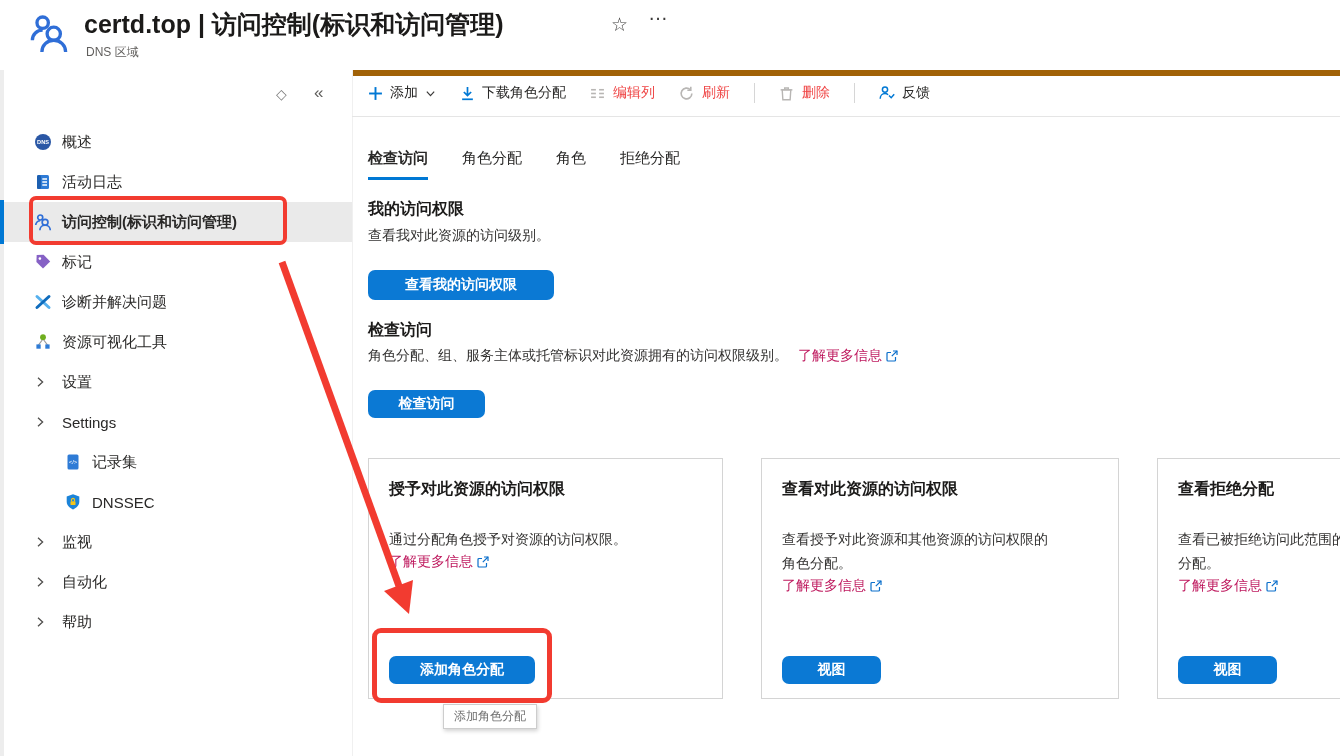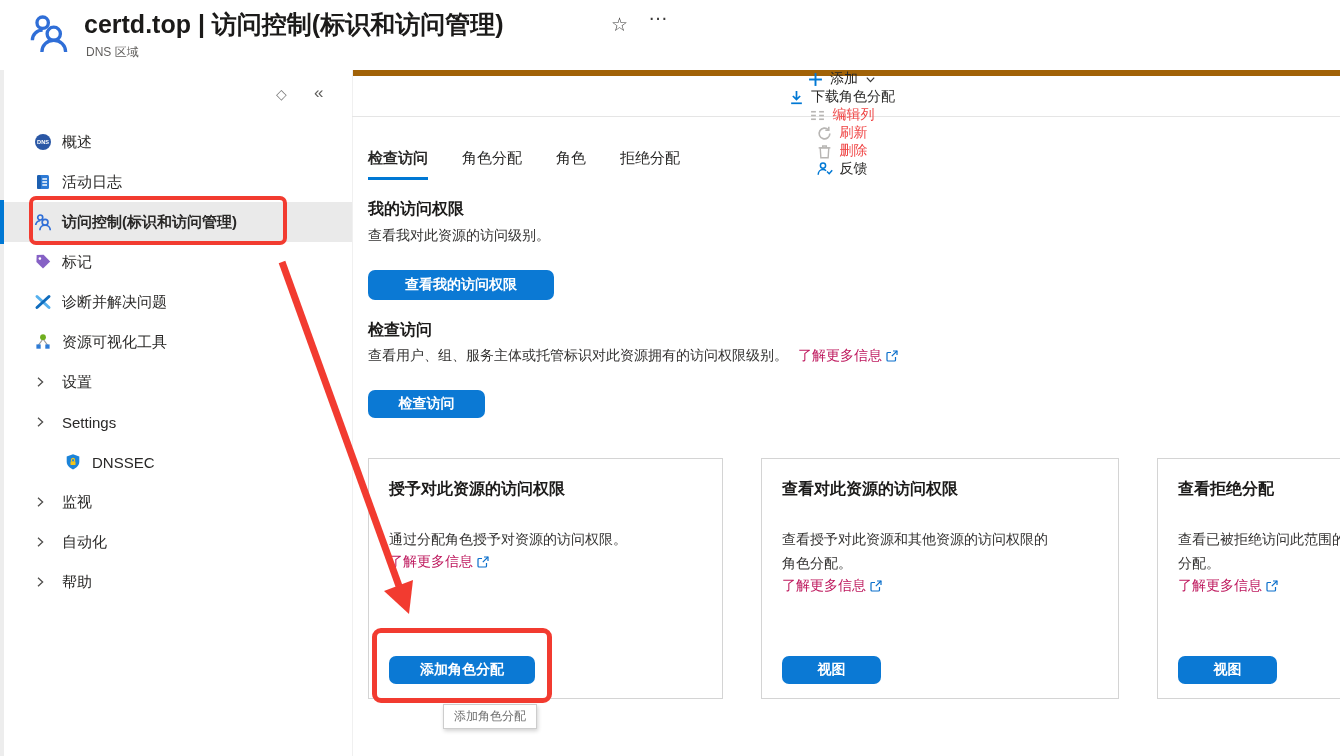--- a/index.html
+++ b/index.html
@@ -27,21 +27,21 @@
   .mi{position:relative;height:40px;display:flex;align-items:center;cursor:pointer;font-size:15px;color:#292827;}
   .mi .ic{position:absolute;left:34px;width:18px;height:18px;display:flex;align-items:center;justify-content:center;}
   .mi .lbl{position:absolute;left:62px;white-space:nowrap;}
   .mi.sel{background:#eaeaea;}
   .mi.sel .lbl{font-weight:bold;}
   .mi.child .ic{left:64px;}
   .mi.child .lbl{left:92px;}
   .mi .chev{position:absolute;left:34px;display:flex;}
 
   
-  .toolbar{position:absolute;left:352px;top:70px;right:0;height:47px;border-bottom:1px solid #e5e5e5;display:flex;align-items:center;padding-left:16px;box-sizing:border-box;flex-direction:column;}
+  .toolbar{position:absolute;left:352px;top:70px;right:0;height:47px;border-bottom:1px solid #e5e5e5;display:flex;align-items:center;padding-left:16px;box-sizing:border-box;}
   .tb{display:flex;align-items:center;gap:7px;font-size:14px;color:#292827;margin-right:24px;cursor:pointer;white-space:nowrap;}
   .tb.dis{color:#ef4444;cursor:default;gap:8px;}
   .tb-div{width:1px;height:20px;background:#d6d6d6;margin-right:24px;}
 
   .tabs{position:absolute;left:368px;top:149px;display:flex;gap:34px;font-size:15px;color:#292827;}
   .tab{padding-bottom:9px;cursor:pointer;}
   .tab.active{font-weight:bold;border-bottom:3px solid #0078d4;}
 
   .h-sec{position:absolute;font-size:16px;font-weight:bold;color:#1b1a19;}
   .t-sec{position:absolute;font-size:14px;color:#323130;}
@@ -174,20 +174,29 @@
       <div class="mi">
         <span class="chev">
             <svg width="12" height="12" viewBox="0 0 12 12">
               <path d="M4 1.8l4.6 4.2L4 10.2" fill="none" stroke="#4f4e4c" stroke-width="1.3"></path>
             </svg>
           </span>
         <span class="lbl">Settings</span>
       </div>
 
 
+      <div class="mi child">
+        <span class="ic">
+          <svg width="18" height="18" viewBox="0 0 18 18">
+              <rect x="3.5" y="1.5" width="11" height="15" rx="1.5" fill="#2e7bd6"></rect>
+              <text x="9" y="11.2" font-size="6" fill="#fff" text-anchor="middle" font-family="Liberation Sans,sans-serif">&lt;/&gt;</text>
+            </svg>
+        </span>
+        <span class="lbl">记录集</span>
+      </div>
 
       <div class="mi child">
         <span class="ic">
           <svg width="18" height="18" viewBox="0 0 18 18">
               <path d="M9 1.2l6.3 2.3v5.1c0 3.9-2.7 6.4-6.3 8-3.6-1.6-6.3-4.1-6.3-8V3.5z" fill="#1b83d8"></path>
               <path d="M7.5 8.2V6.9a1.5 1.5 0 0 1 3 0v1.3" fill="none" stroke="#f5c518" stroke-width="1.2"></path>
               <rect x="6.5" y="8.2" width="5" height="3.9" rx="0.7" fill="#f5c518"></rect>
             </svg>
         </span>
         <span class="lbl">DNSSEC</span>
@@ -291,21 +300,21 @@
     <div class="tab">角色</div>
     <div class="tab">拒绝分配</div>
   </div>
 
   <div class="h-sec" style="left:368px;top:199px;">我的访问权限</div>
   <div class="t-sec" style="left:368px;top:227px;">查看我对此资源的访问级别。</div>
   <button class="btn" style="left:368px;top:270px;width:186px;height:30px;">查看我的访问权限</button>
 
   <div class="h-sec" style="left:368px;top:320px;">检查访问</div>
   <div class="t-sec" style="left:368px;top:347px;">
-    <span>查看用户、组、服务主体或托管标识对此资源拥有的访问权限级别。</span>
+    <span>角色分配、组、服务主体或托管标识对此资源拥有的访问权限级别。</span>
     <span class="link" style="margin-left:6px;">
       <span>了解更多信息</span>
       <svg width="12" height="12" viewBox="0 0 12 12">
           <g fill="none" stroke="#0b6fcb" stroke-width="1.2">
             <path d="M5 2.5H2a1 1 0 0 0-1 1V10a1 1 0 0 0 1 1h6.5a1 1 0 0 0 1-1V7"></path>
             <path d="M7 1h4v4"></path>
             <path d="M11 1L5.8 6.2"></path>
           </g>
         </svg>
     </span>

